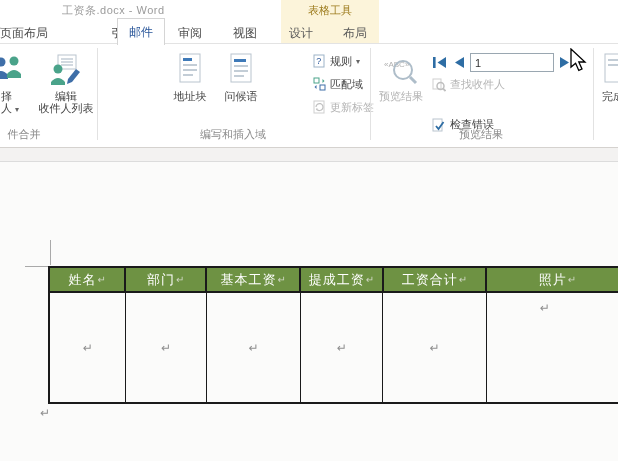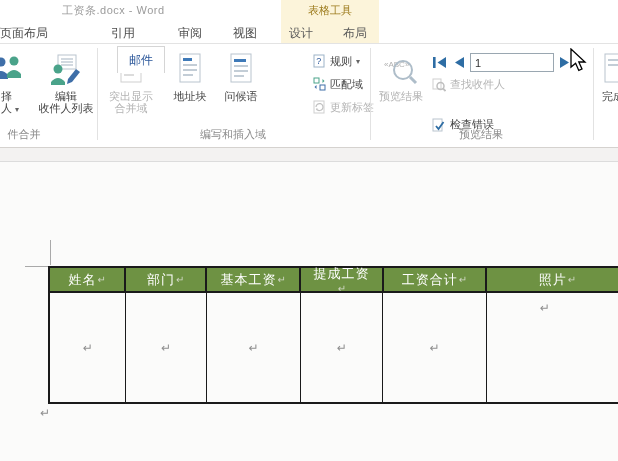--- a/index.html
+++ b/index.html
@@ -14,21 +14,21 @@
   .doc-title { position:absolute; left:62px; top:3px; font-size:11px; color:#9b9b9b; letter-spacing:.5px; }
   .ctx-block { position:absolute; left:281px; top:0; width:98px; height:44px; background:#fcf4da; }
   .ctx-title { position:absolute; top:3px; left:0; width:100%; text-align:center; font-size:11px; color:#9d7c1e; }
   
   .tabrow { position:absolute; top:18px; left:0; width:618px; height:26px; background:transparent; }
   .tabrow-line { position:absolute; top:43px; left:0; width:618px; height:1px; background:#e3e3e3; }
   .tab { position:absolute; top:7px; font-size:12px; color:#4d4d4d; white-space:nowrap; cursor:default; }
   .tab-active-box {
     position:absolute; top:0; left:117px; width:48px; height:27px; background:#fff;
     border:1px solid #d5d5d5; border-bottom:none; z-index:2;
-    display:flex; align-items:center; justify-content:center;margin-top:28px;
+    display:flex; align-items:center; justify-content:center;
   }
   .tab-active-box .tab { position:static; color:#2b579a; }
   .tab-ctx { color:#5a5a5a; }
   
   .ribbon { position:absolute; top:44px; left:0; width:618px; height:104px; background:#fff; border-bottom:1px solid #d5d2cf; }
   .grp-div { position:absolute; top:4px; width:1px; height:92px; background:#e2e2e2; }
   .grplabel { position:absolute; top:83px; font-size:11px; color:#8a8a8a; text-align:center; white-space:nowrap; }
   .bigbtn { position:absolute; top:8px; height:86px; text-align:center; font-size:11px; color:#444; line-height:12px; cursor:default; }
   .bigbtn .ic { display:block; margin:1px auto 3px auto; }
   .bigbtn.disabled { color:#b3b3b3; }
@@ -47,21 +47,21 @@
   .crop-h { position:absolute; left:25px; top:118px; width:24px; height:1px; background:#a9a9a9; }
   .wtable { position:absolute; left:48px; top:118px; width:582px; }
   .thead { display:flex; height:27px; background:#6e9243; border:2px solid #1a1a1a; }
   .th { display:flex; align-items:center; justify-content:center; color:#fff; font-size:13px; letter-spacing:1px; border-right:2px solid #1a1a1a; height:100%; }
   .th:last-child { border-right:none; }
   .th .mk { color:#cfd6c2; font-size:10px; margin-left:1px; letter-spacing:0; }
   .tbody { display:flex; height:111px; border-left:2px solid #1a1a1a; border-right:2px solid #1a1a1a; border-bottom:2px solid #1a1a1a; background:#fbfbfa; }
   .td { display:flex; align-items:center; justify-content:center; border-right:1px solid #1a1a1a; color:#8f8f8f; font-size:12px; height:100%; }
   .td:last-child { border-right:none; }
   .td.topleft { align-items:flex-start; justify-content:flex-start; padding-top:8px; padding-left:53px; }
-  .c0{width:77px;align-items:center;} .c1{width:81px;} .c2{width:95px;} .c3{width:83px;flex-direction:column;} .c4{width:104px;} .c5{width:142px;}
+  .c0{width:77px;align-items:center;} .c1{width:81px;} .c2{width:95px;} .c3{width:83px;} .c4{width:104px;} .c5{width:142px;}
   .para-mark { position:absolute; left:40px; top:258px; color:#8f8f8f; font-size:12px; }
   
   .cursor { position:absolute; left:570px; top:48px; z-index:60; }
 </style>
 </head>
 <body>
 
 <div class="screen">
 
   <div class="titlebar">
@@ -111,33 +111,20 @@
           <path d="M18,26 l8,-10 l4,3 l-8,10 l-5,2 z" fill="#3f6fa8"></path>
         </svg>
       </span>
       <span style="display:block;">编辑</span>
       <span style="display:block;">收件人列表</span>
     </div>
 
     <div class="grplabel" style="left:0px; width:48px;">件合并</div>
     <div class="grp-div" style="left:97px;"></div>
 
-    <div class="bigbtn disabled" style="left:100px; width:62px;">
-      <span class="ic">
-        <svg width="26" height="32" viewBox="0 0 26 32">
-          <rect x="3" y="1" width="20" height="28" fill="#fff" stroke="#cfcfcf"></rect>
-          <line x1="6" y1="7" x2="20" y2="7" stroke="#dcdcdc" stroke-width="2"></line>
-          <line x1="6" y1="12" x2="20" y2="12" stroke="#dcdcdc" stroke-width="2"></line>
-          <line x1="6" y1="17" x2="20" y2="17" stroke="#dcdcdc" stroke-width="2"></line>
-          <line x1="6" y1="22" x2="16" y2="22" stroke="#dcdcdc" stroke-width="2"></line>
-        </svg>
-      </span>
-      <span style="display:block;">突出显示</span>
-      <span style="display:block;">合并域</span>
-    </div>
 
     <div class="bigbtn" style="left:164px; width:52px;">
       <span class="ic">
         <svg width="26" height="32" viewBox="0 0 26 32">
           <rect x="3" y="1" width="20" height="28" fill="#fff" stroke="#b9c4ce"></rect>
           <rect x="6" y="5" width="9" height="3" fill="#3f7ab8"></rect>
           <line x1="6" y1="12" x2="20" y2="12" stroke="#c3cdd6" stroke-width="2"></line>
           <line x1="6" y1="17" x2="20" y2="17" stroke="#c3cdd6" stroke-width="2"></line>
           <line x1="6" y1="22" x2="16" y2="22" stroke="#c3cdd6" stroke-width="2"></line>
         </svg>

